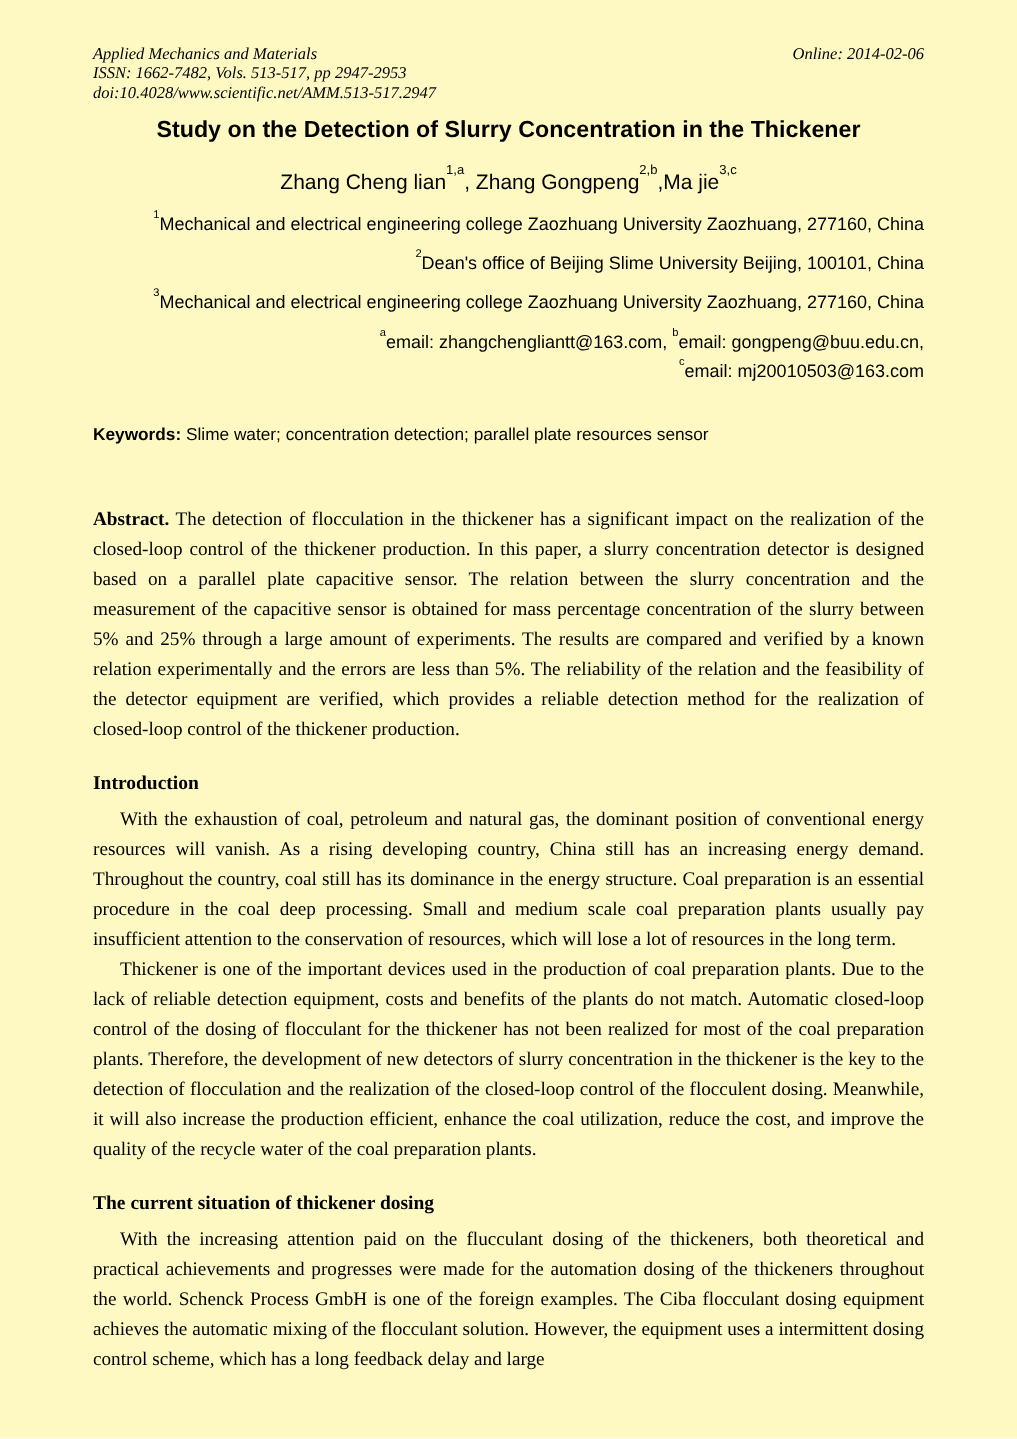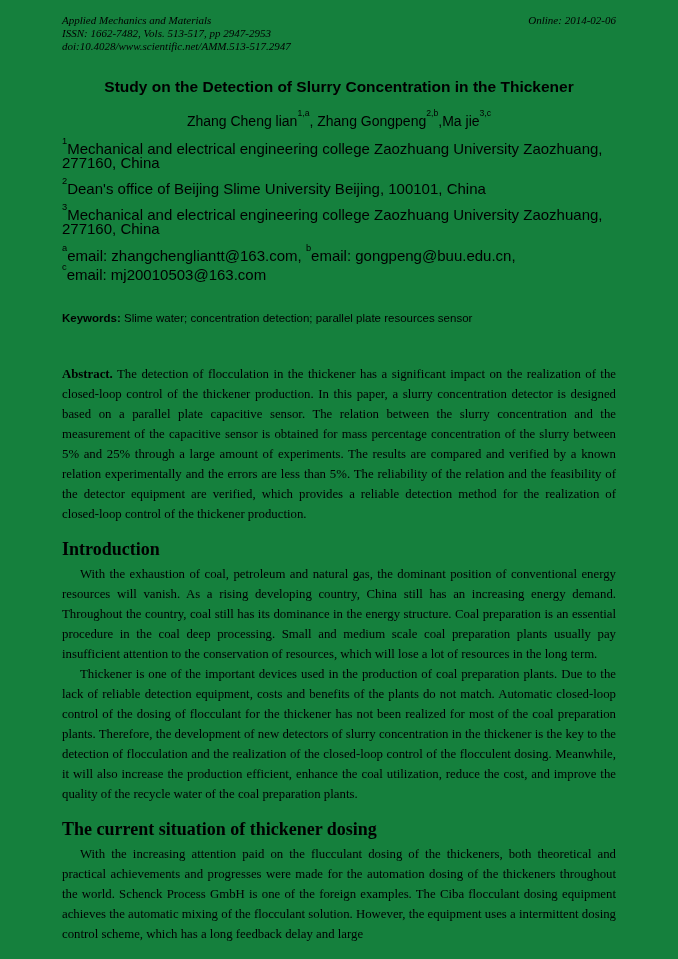--- a/index.html
+++ b/index.html
@@ -1,64 +1,64 @@
 <!DOCTYPE html>
 <html><head>
 <meta charset="utf-8">
 <style>
   * { margin:0; padding:0; box-sizing:border-box; }
   html,body { background:#ffffff; }
   body { width:678px; height:959px; }
   .page {
     width:678px; height:959px; overflow:hidden;
-    background:#15803d; color:#000;
-    padding:14px 62px 0 62px;
+    background:#fef9c3; color:#000;
+    padding:30px 62px 0 62px;
     font-family:"Liberation Serif", serif;
   }
   .pub-header {
     display:flex; justify-content:space-between; align-items:flex-start;
     font-style:italic; font-size:11px; line-height:13px;
   }
   .pub-header .pub-left div { white-space:nowrap; }
   .paper-title {
-    margin-top:24px; text-align:center;
+    margin-top:8px; text-align:center;
     font-family:"Liberation Sans", sans-serif;
     font-size:15.5px; font-weight:bold; line-height:20px;
   }
   .authors-line {
     margin-top:15px; text-align:center;
     font-family:"Liberation Sans", sans-serif;
     font-size:14px; line-height:18px;
   }
   sup.s {
     font-size:0.62em; line-height:0;
     position:relative; top:-0.45em;
   }
   .affil-line, .email-line {
-    text-align:left;
+    text-align:right;
     font-family:"Liberation Sans", sans-serif;
-    font-size:15px; line-height:14px;
+    font-size:12px; line-height:14px;
   }
   .affil-line { margin-top:12px; }
   .email-line-1 { margin-top:13px; }
   .email-line-2 { margin-top:5px; }
   .keywords-line {
     margin-top:29px;
     font-family:"Liberation Sans", sans-serif;
     font-size:11.5px; line-height:15px;
   }
   .keywords-line b { font-weight:bold; }
   .abstract-para {
     margin-top:38px;
     font-size:12.8px; line-height:20px; text-align:justify;
   }
   .abstract-para b { font-weight:bold; }
   .section-heading {
     margin-top:17px; margin-bottom:6px;
-    font-size:18px; font-weight:bold; line-height:17px;
+    font-size:13px; font-weight:bold; line-height:17px;
   }
   .body-para {
     font-size:12.8px; line-height:20px;
     text-align:justify; text-indent:18px;
   }
 </style>
 </head>
 <body>
 
 <div class="page">

